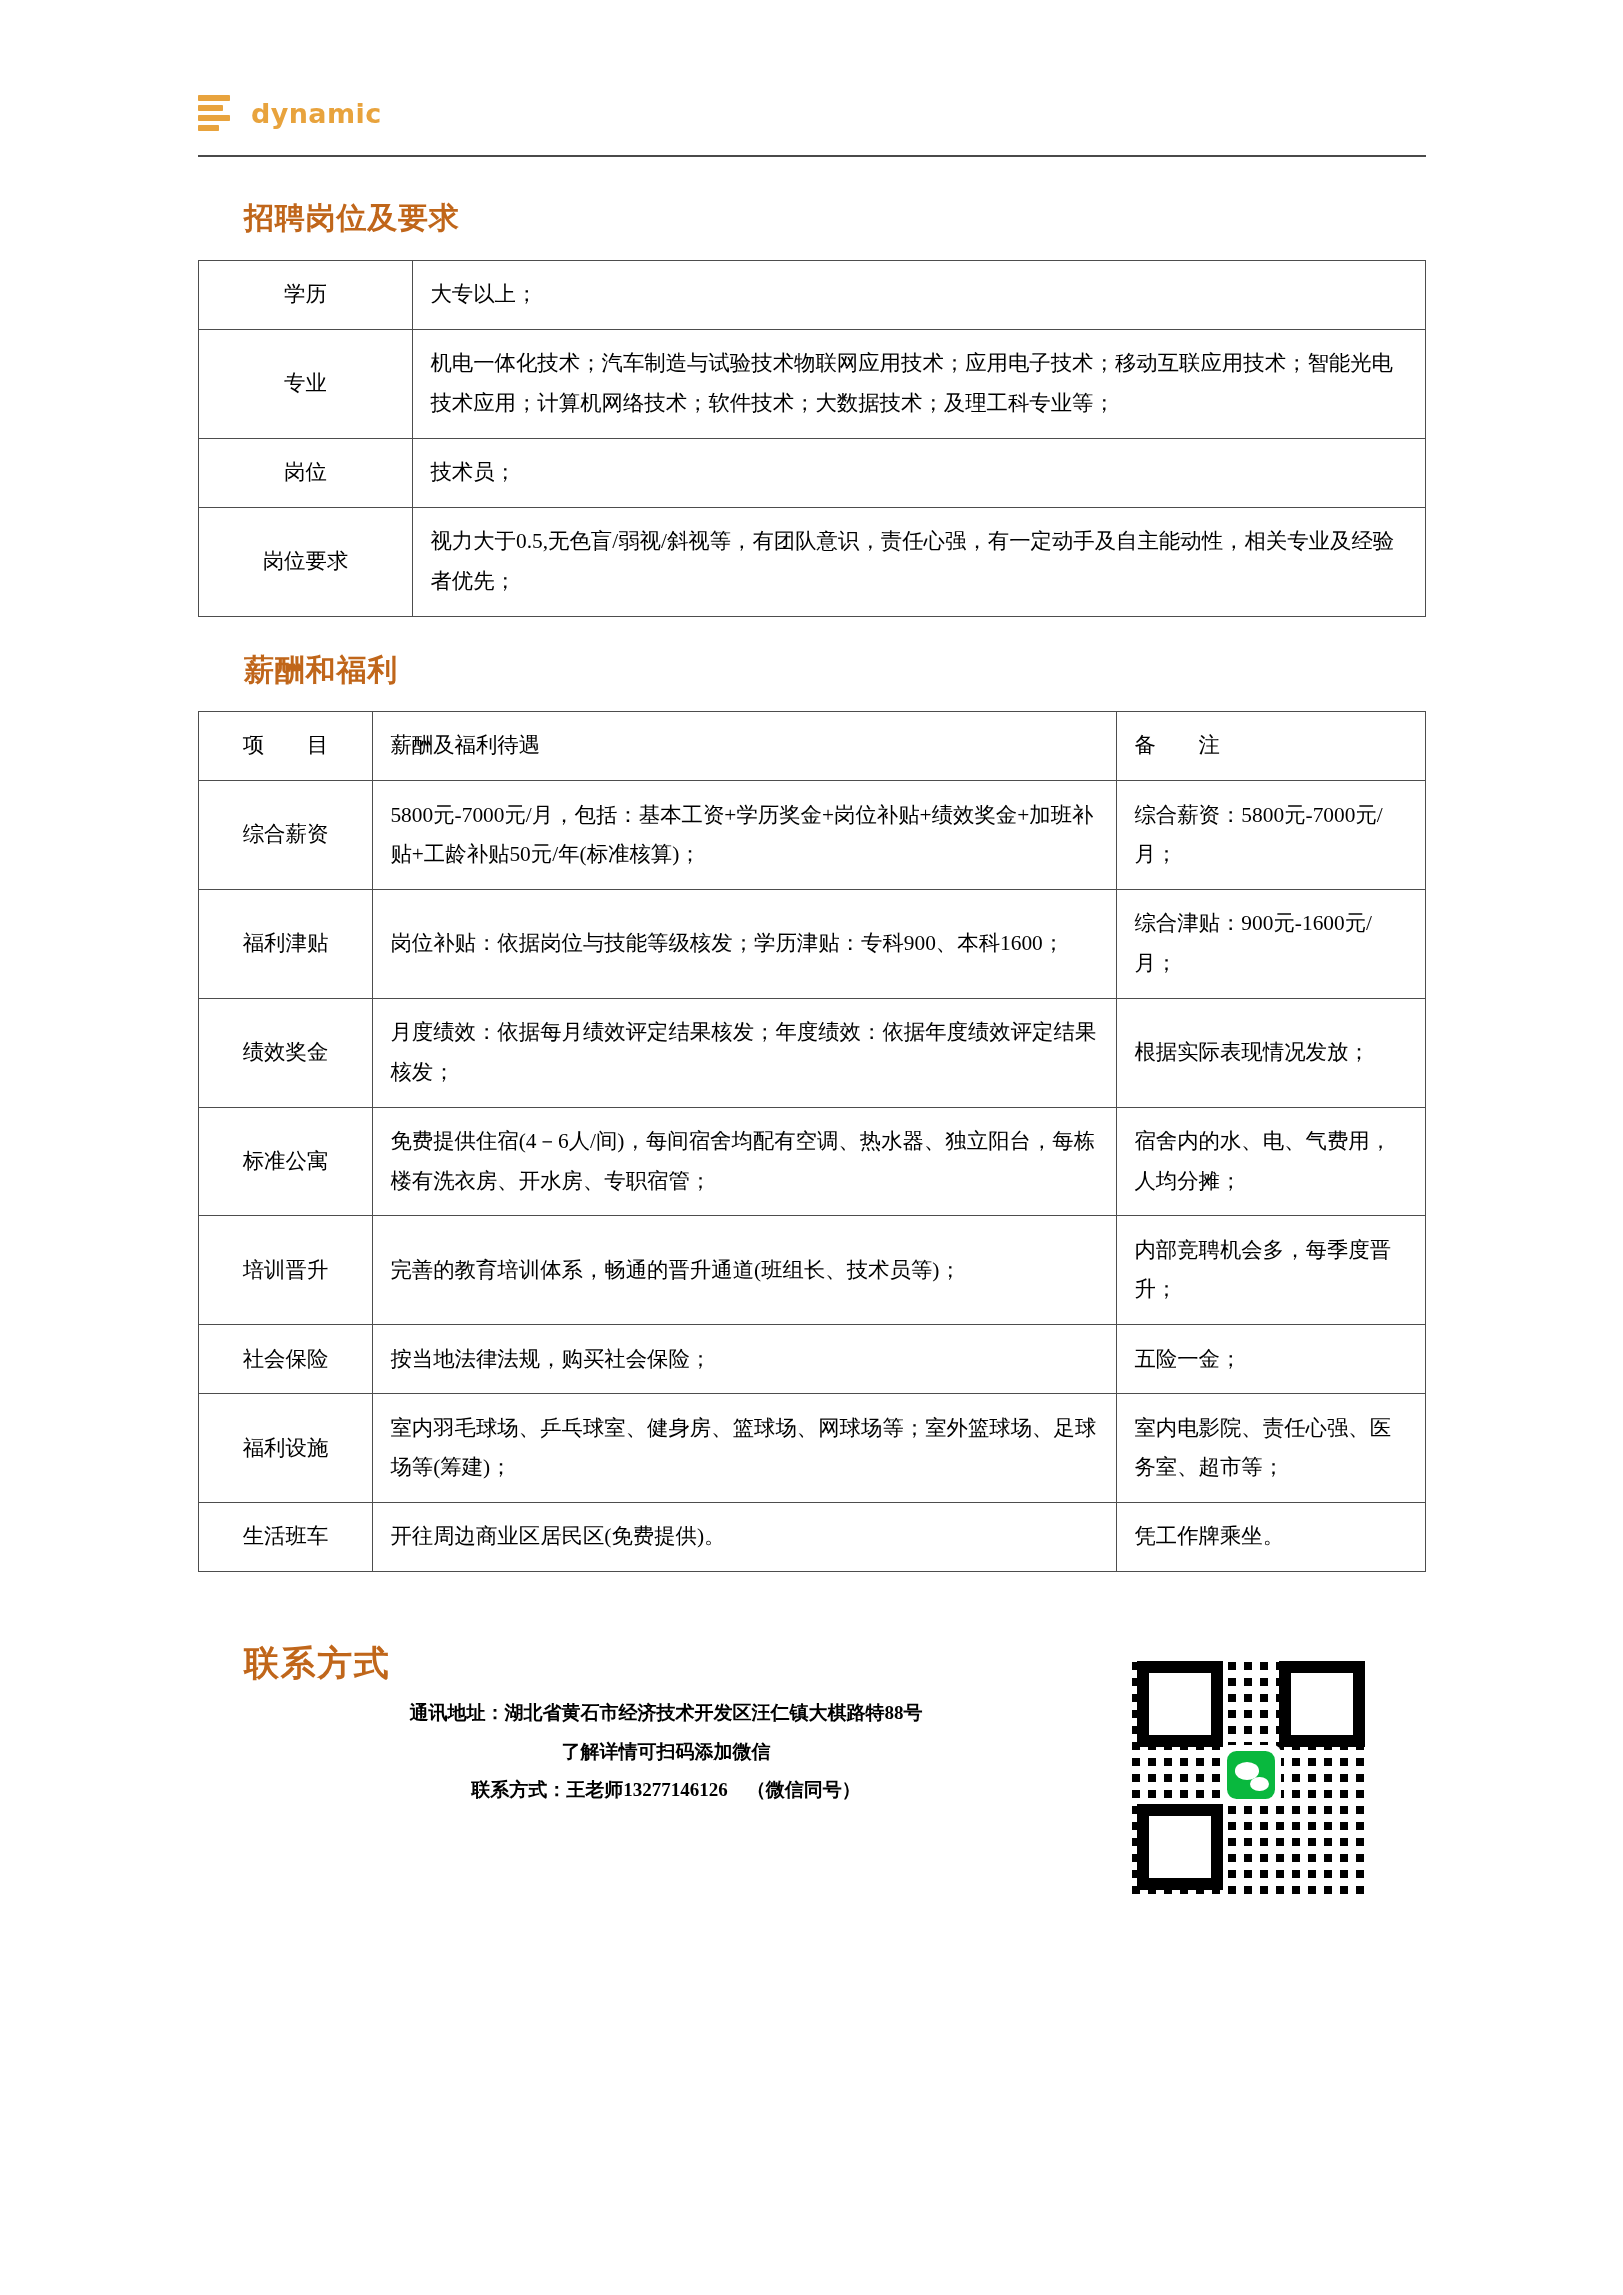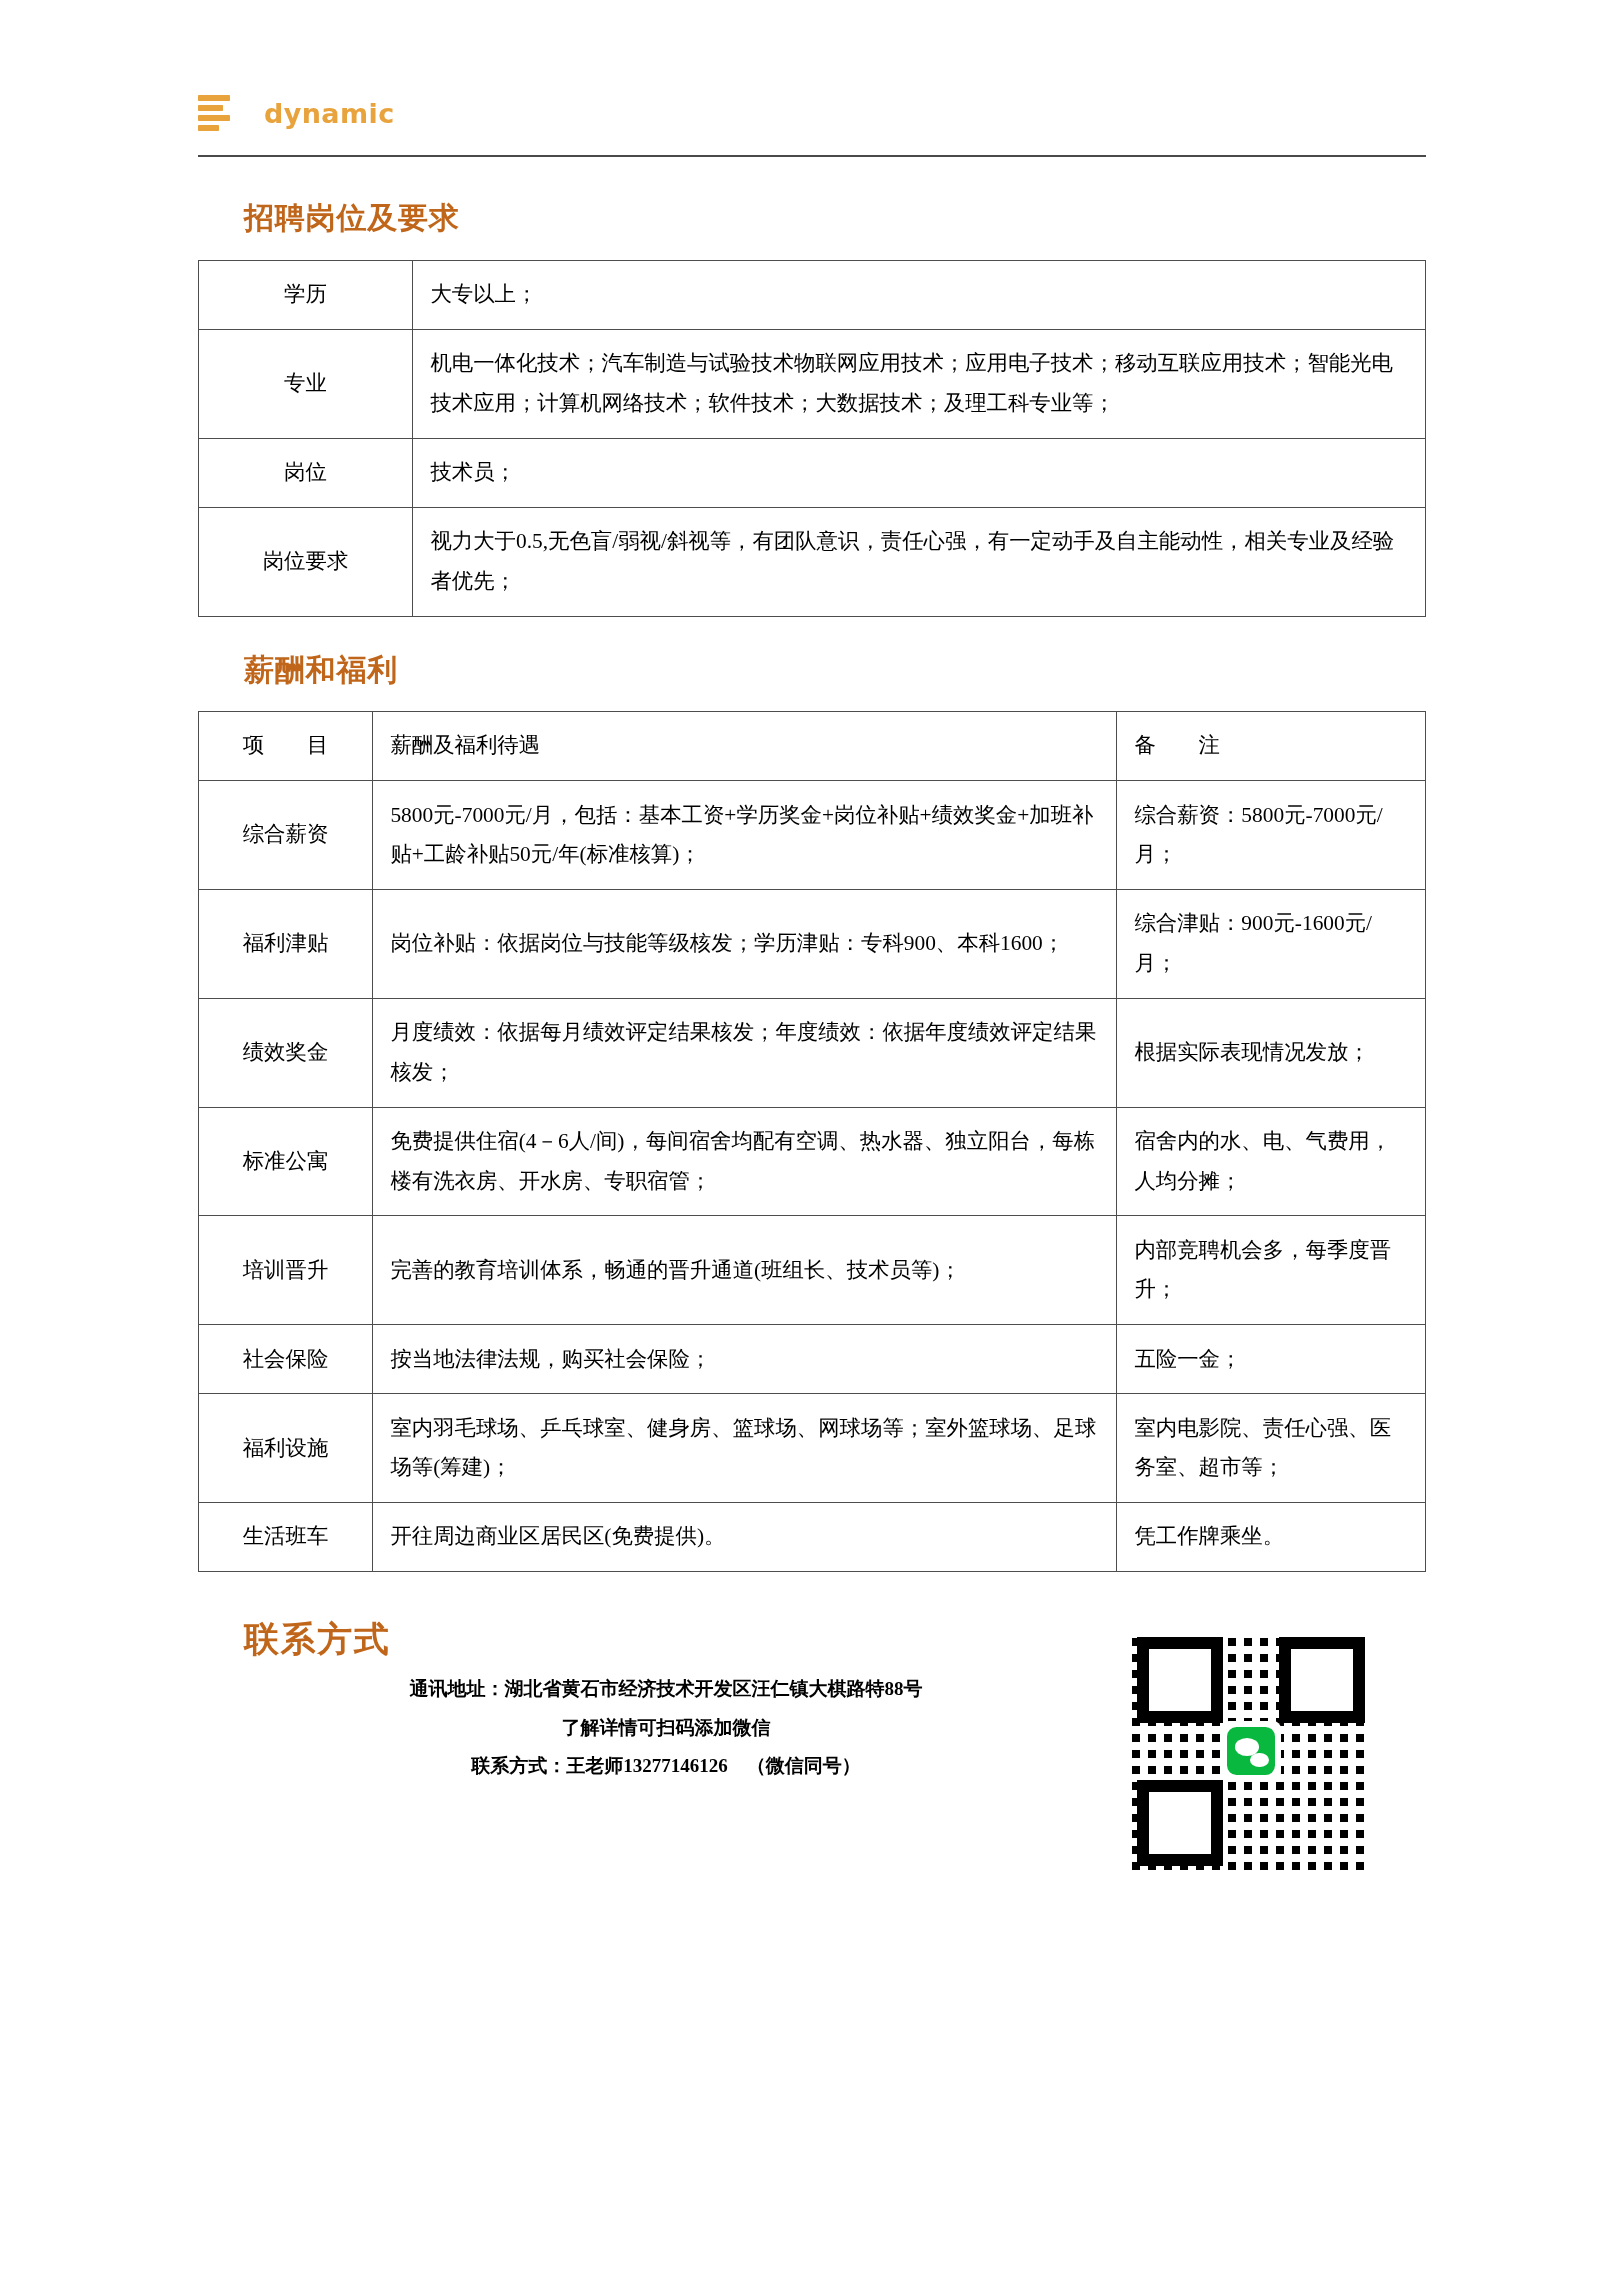--- a/index.html
+++ b/index.html
@@ -20,21 +20,21 @@
     min-height: 2295px;
     box-sizing: border-box;
     padding: 0 198px;
   }
 
   
   .header {
     padding-top: 95px;
     display: flex;
     align-items: center;
-    gap: 34px;
+    gap: 21px;
   }
   .logo-mark {
     width: 32px;
     height: 36px;
     display: flex;
     flex-direction: column;
     justify-content: space-between;
   }
   .logo-mark i {
     display: block;
@@ -105,21 +105,21 @@
   
   table.ben col.c1 { width: 174px; }
   table.ben col.c2 { width: auto; }
   table.ben col.c3 { width: 309px; }
   .hdr-left {
     letter-spacing: 0;
   }
 
   
   .contact {
-    margin-top: 44px;
+    margin-top: 68px;
     position: relative;
     min-height: 262px;
   }
   .contact-title {
     font-family: "DejaVu Sans", "Liberation Sans", sans-serif;
     font-size: 35px;
     font-weight: bold;
     color: #c0661a;
     margin: 0 0 11px 46px;
     letter-spacing: 1.6px;

